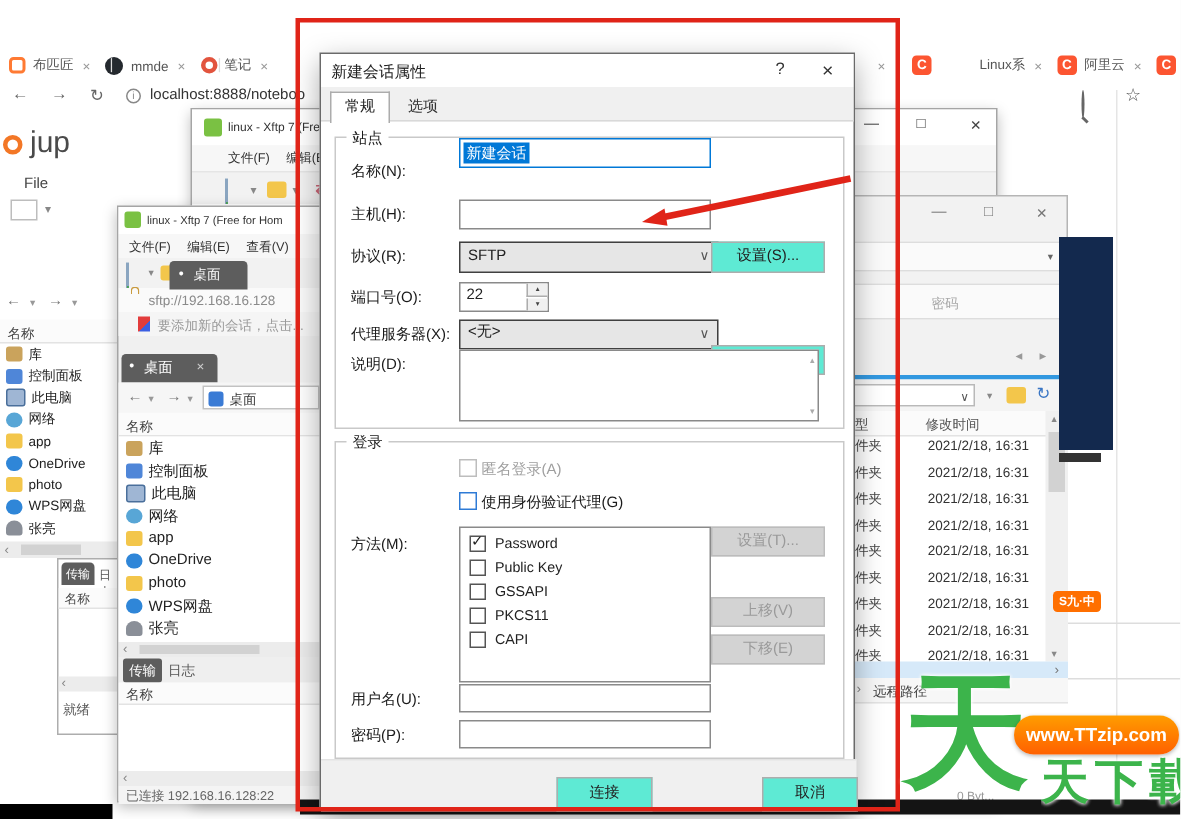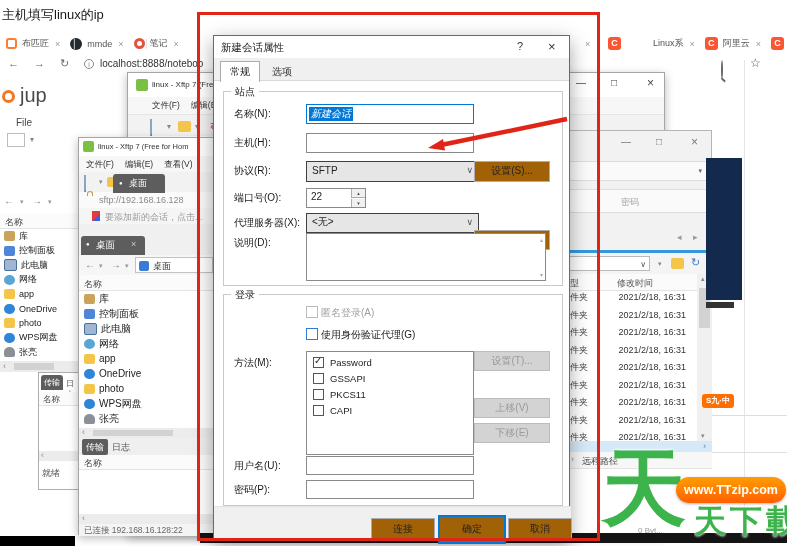--- a/index.html
+++ b/index.html
@@ -38,39 +38,38 @@
   .ic-info{width:10px;height:10px;border:1px solid #888;border-radius:50%;font-size:7px;line-height:9px;text-align:center;color:#888;}
   .ic-folder-tb{background:#f3c64b;border-radius:2px;}
   .ic-newwin{background:#fff;border:1px solid #8aa5c0;position:relative;}
   .ic-newwin::after{content:"+";position:absolute;right:-3px;bottom:-5px;color:#3fa33f;font-size:9px;font-weight:bold;}
   .darktab{background:#5d5d5d;border-radius:3px 3px 0 0;color:#fff;}
   
   .dlg-label{position:absolute;font-size:10px;color:#1a1a1a;white-space:nowrap;}
   .dlg-input{position:absolute;background:#fff;border:1px solid #8a8a8a;}
   .dlg-combo{position:absolute;background:#e6e6e6;border:1px solid #404040;font-size:10px;color:#222;line-height:17px;padding-left:5px;}
   .dlg-combo .cv{position:absolute;right:5px;top:0;color:#555;font-size:9px;}
-  .dlg-btn{position:absolute;background:#a16207;border:1px solid #adadad;font-size:10px;color:#222;text-align:center;}
+  .dlg-btn{position:absolute;background:#5eead4;border:1px solid #adadad;font-size:10px;color:#222;text-align:center;}
   .dlg-btn.dis{background:#d3d3d3;border-color:#bcbcbc;color:#9a9a9a;}
   .grp{position:absolute;border:1px solid #c9c9c9;}
   .grp-label{position:absolute;background:#fff;padding:0 4px;font-size:10px;color:#1a1a1a;}
   .cb{position:absolute;width:10px;height:10px;background:#fff;border:1px solid #2e7bd6;}
   .cb.dis{border-color:#bdbdbd;}
   .mrow{display:flex;align-items:center;height:16px;padding-left:6px;font-size:9.5px;color:#222;}
   .mcb{width:9px;height:9px;border:1px solid #555;background:#fff;margin-right:6px;position:relative;flex:0 0 9px;}
   .mcb.on::after{content:"✓";position:absolute;left:0px;top:-3px;font-size:10px;color:#222;}
   .mi{margin-right:11px;}
   .scrltrack{background:#ececec;}
   .thumb{background:#d2d2d2;}
 </style>
 </head>
 <body>
 
 <div id="screen">
 
-  <div class="a nw" style="left:2px;top:6px;font-size:13px;color:#1a1a1a;">主机填写linux的ip</div>
 
   <div class="a" style="left:0;top:33px;width:787px;height:23px;">
     <div class="a" style="left:6px;top:4px;width:200px;display:flex;">
 
     <span class="btab">
           <span class="tabic ic-code"></span>
           <span class="nw" style="max-width:40px;">布匹匠</span>
           <span class="tclose">×</span>
         </span>
         <span class="btab">
@@ -418,21 +417,21 @@
     </div>
     <div class="a" style="left:0;top:22px;width:100%;height:23px;background:#f0f0f0;border-bottom:1px solid #d9d9d9;">
       <span class="a" style="left:6px;top:3px;width:40px;height:21px;background:#fff;border:1px solid #acacac;border-bottom:none;font-size:10px;text-align:center;line-height:20px;color:#222;">常规</span>
       <span class="a" style="left:48px;top:5px;width:40px;height:18px;font-size:10px;text-align:center;line-height:18px;color:#333;">选项</span>
     </div>
 
     <div class="grp" style="left:9px;top:55px;width:338px;height:193px;"></div>
     <span class="grp-label" style="left:17px;top:49px;">站点</span>
 
     <span class="dlg-label" style="left:20px;top:71px;">名称(N):</span>
-    <div class="dlg-input" style="left:92px;top:68px;width:166px;height:18px;border-color:#0078d7;font-style:italic;">
+    <div class="dlg-input" style="left:92px;top:56px;width:166px;height:18px;border-color:#0078d7;">
       <span style="position:absolute;left:2px;top:2px;background:#0078d7;color:#fff;font-size:10px;padding:0 2px;">新建会话</span>
     </div>
 
     <span class="dlg-label" style="left:20px;top:100px;">主机(H):</span>
     <div class="dlg-input" style="left:92px;top:97px;width:166px;height:18px;"></div>
 
     <span class="dlg-label" style="left:20px;top:128px;">协议(R):</span>
     <div class="dlg-combo" style="left:92px;top:125px;width:166px;height:19px;">
       <span>SFTP</span>
       <span class="cv">∨</span>
@@ -470,20 +469,24 @@
 
     <span class="dlg-label" style="left:20px;top:320px;">方法(M):</span>
     <div class="dlg-input" style="left:92px;top:315px;width:166px;height:100px;padding-top:2px;">
 
     <div class="mrow">
           <span class="mcb on"></span>
           <span class="nw">Password</span>
         </div>
         <div class="mrow">
           <span class="mcb"></span>
+          <span class="nw">Public Key</span>
+        </div>
+        <div class="mrow">
+          <span class="mcb"></span>
           <span class="nw">GSSAPI</span>
         </div>
         <div class="mrow">
           <span class="mcb"></span>
           <span class="nw">PKCS11</span>
         </div>
         <div class="mrow">
           <span class="mcb"></span>
           <span class="nw">CAPI</span>
         </div>
@@ -493,21 +496,20 @@
     <div class="dlg-btn dis" style="left:260px;top:387px;width:74px;height:18px;line-height:17px;">下移(E)</div>
 
     <span class="dlg-label" style="left:20px;top:423px;">用户名(U):</span>
     <div class="dlg-input" style="left:92px;top:420px;width:166px;height:17px;"></div>
 
     <span class="dlg-label" style="left:20px;top:447px;">密码(P):</span>
     <div class="dlg-input" style="left:92px;top:444px;width:166px;height:17px;"></div>
 
     <div class="a" style="left:0;top:470px;width:357px;height:35px;background:#f0f0f0;border-top:1px solid #e3e3e3;">
       <div class="dlg-btn" style="left:157px;top:11px;width:62px;height:21px;line-height:20px;">连接</div>
-      <div class="dlg-btn" style="left:224px;top:8px;width:64px;height:25px;line-height:23px;border:2px solid #0078d7;">确定</div>
       <div class="dlg-btn" style="left:294px;top:11px;width:62px;height:21px;line-height:20px;">取消</div>
     </div>
   </div>
 
   <div class="a" style="left:197px;top:12px;width:403px;height:529px;border:3px solid #e02418;pointer-events:none;"></div>
   <svg class="a" style="left:0;top:0;width:787px;height:546px;pointer-events:none;">
     <line x1="567" y1="119" x2="441" y2="145" stroke="#e02418" stroke-width="4.5"></line>
     <polygon points="428,148 445,150.5 443,139" fill="#e02418"></polygon>
   </svg>
 

